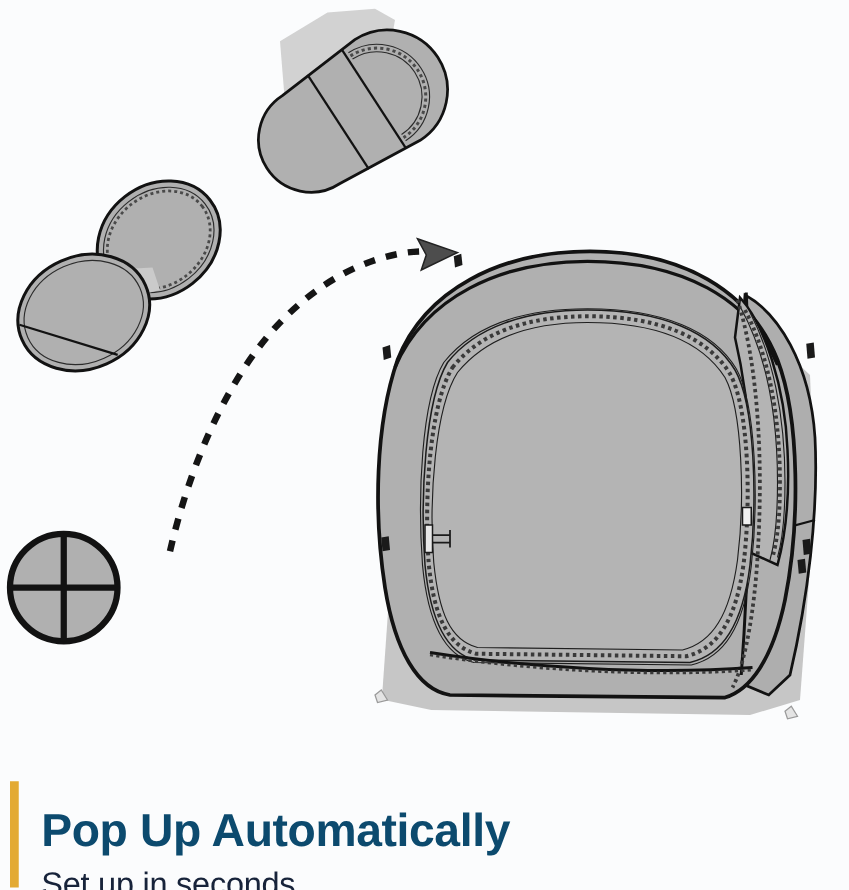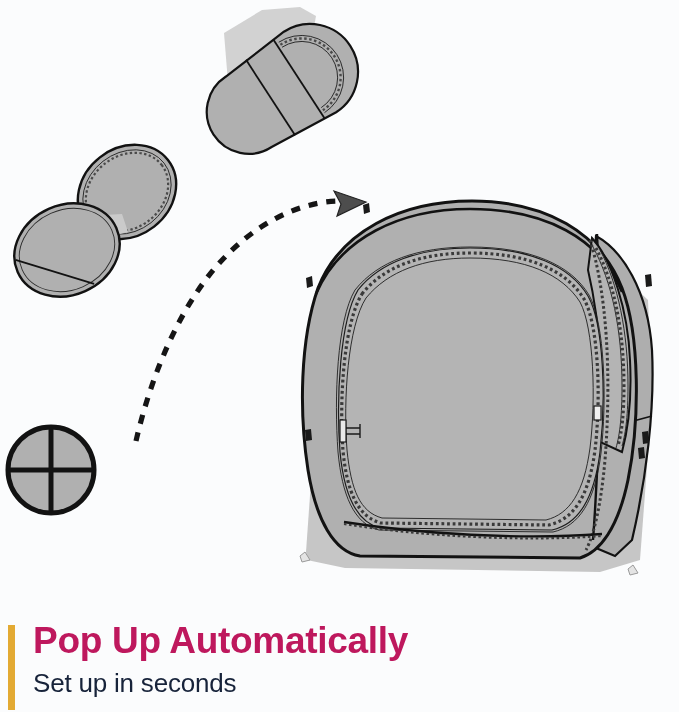--- a/index.html
+++ b/index.html
@@ -53,22 +53,23 @@
     flex-direction: column;
     justify-content: flex-start;
     padding-top: 0px;
   }
   #headline {
     font-family: "Liberation Sans", sans-serif;
     font-weight: bold;
     font-size: 37px;
     line-height: 45px;
     letter-spacing: -0.3px;
-    color: #be185d;
+    color: #0c4a6e;
     white-space: nowrap;
+    margin-top: 24px;
   }
   #subhead {
     font-family: "Liberation Sans", sans-serif;
     font-weight: normal;
     font-size: 26px;
     line-height: 40px;
     letter-spacing: -0.2px;
     color: #17233a;
     white-space: nowrap;
   }

